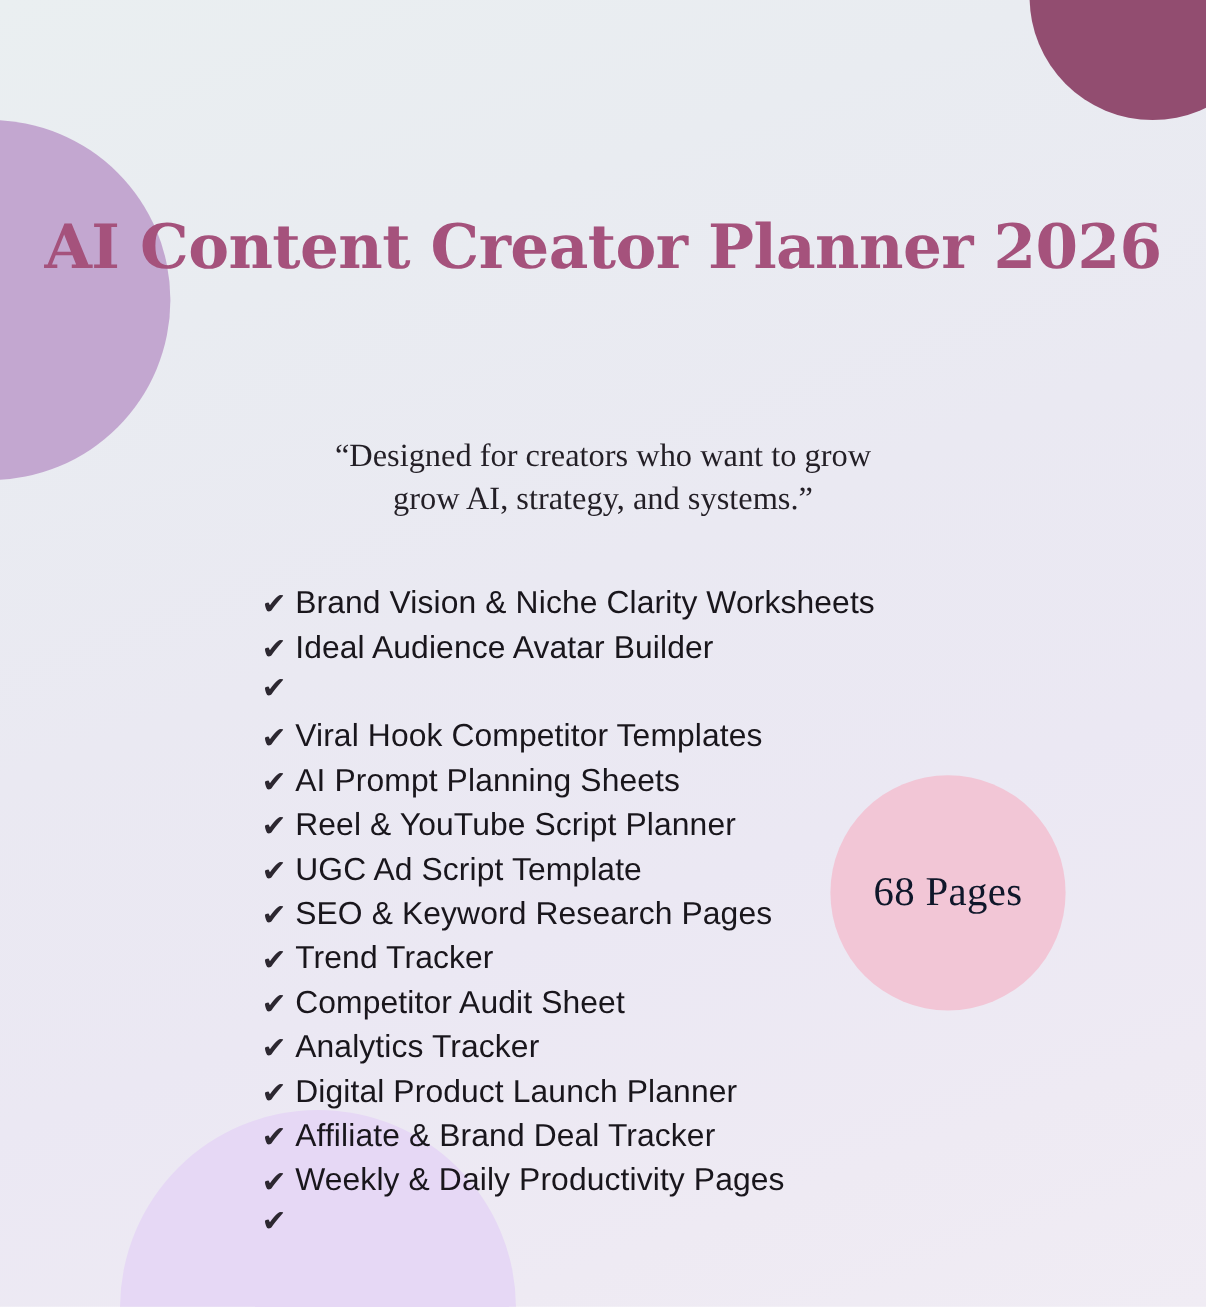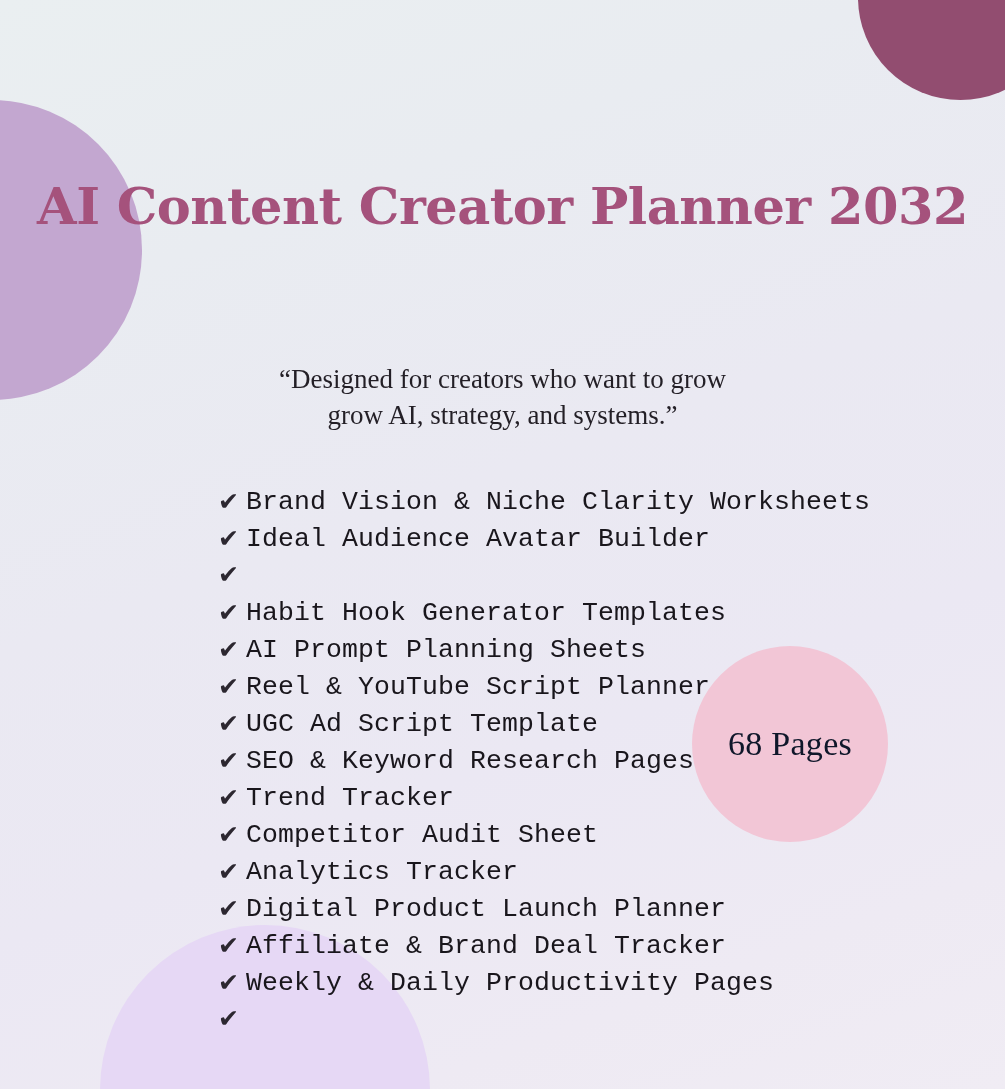--- a/index.html
+++ b/index.html
@@ -104,21 +104,21 @@
   .check-icon {
     width: 28px;
     flex: 0 0 28px;
     color: #2c2730;
     font-size: 25px;
     line-height: 1;
     position: relative;
     top: 1px;
   }
   .feature-label {
-    font-family: Liberation Mono, monospace;
+    font-family: Liberation Sans, sans-serif;
     font-size: 26.5px;
     color: #19161c;
     letter-spacing: 0.1px;
     white-space: nowrap;
   }
 </style>
 </head>
 <body>
 
 <div class="poster">
@@ -126,42 +126,42 @@
   <div class="circle circle-top-right"></div>
   <div class="circle circle-left"></div>
   <div class="circle circle-bottom-left"></div>
 
   <div class="circle circle-pages">
     <span class="pages-label">68 Pages</span>
   </div>
 
   <div class="content">
 
-    <div class="title">AI Content Creator Planner 2032</div>
+    <div class="title">AI Content Creator Planner 2026</div>
 
     <div class="subtitle">
       <div>“Designed for creators who want to grow</div>
       <div>grow AI, strategy, and systems.”</div>
     </div>
 
     <div class="features">
       <div class="feature-row">
         <span class="check-icon">✔</span>
         <span class="feature-label">Brand Vision &amp; Niche Clarity Worksheets</span>
       </div>
       <div class="feature-row">
         <span class="check-icon">✔</span>
         <span class="feature-label">Ideal Audience Avatar Builder</span>
       </div>
       <div class="feature-row">
         <span class="check-icon">✔</span>
       </div>
       <div class="feature-row">
         <span class="check-icon">✔</span>
-        <span class="feature-label">Habit Hook Generator Templates</span>
+        <span class="feature-label">Viral Hook Competitor Templates</span>
       </div>
       <div class="feature-row">
         <span class="check-icon">✔</span>
         <span class="feature-label">AI Prompt Planning Sheets</span>
       </div>
       <div class="feature-row">
         <span class="check-icon">✔</span>
         <span class="feature-label">Reel &amp; YouTube Script Planner</span>
       </div>
       <div class="feature-row">

